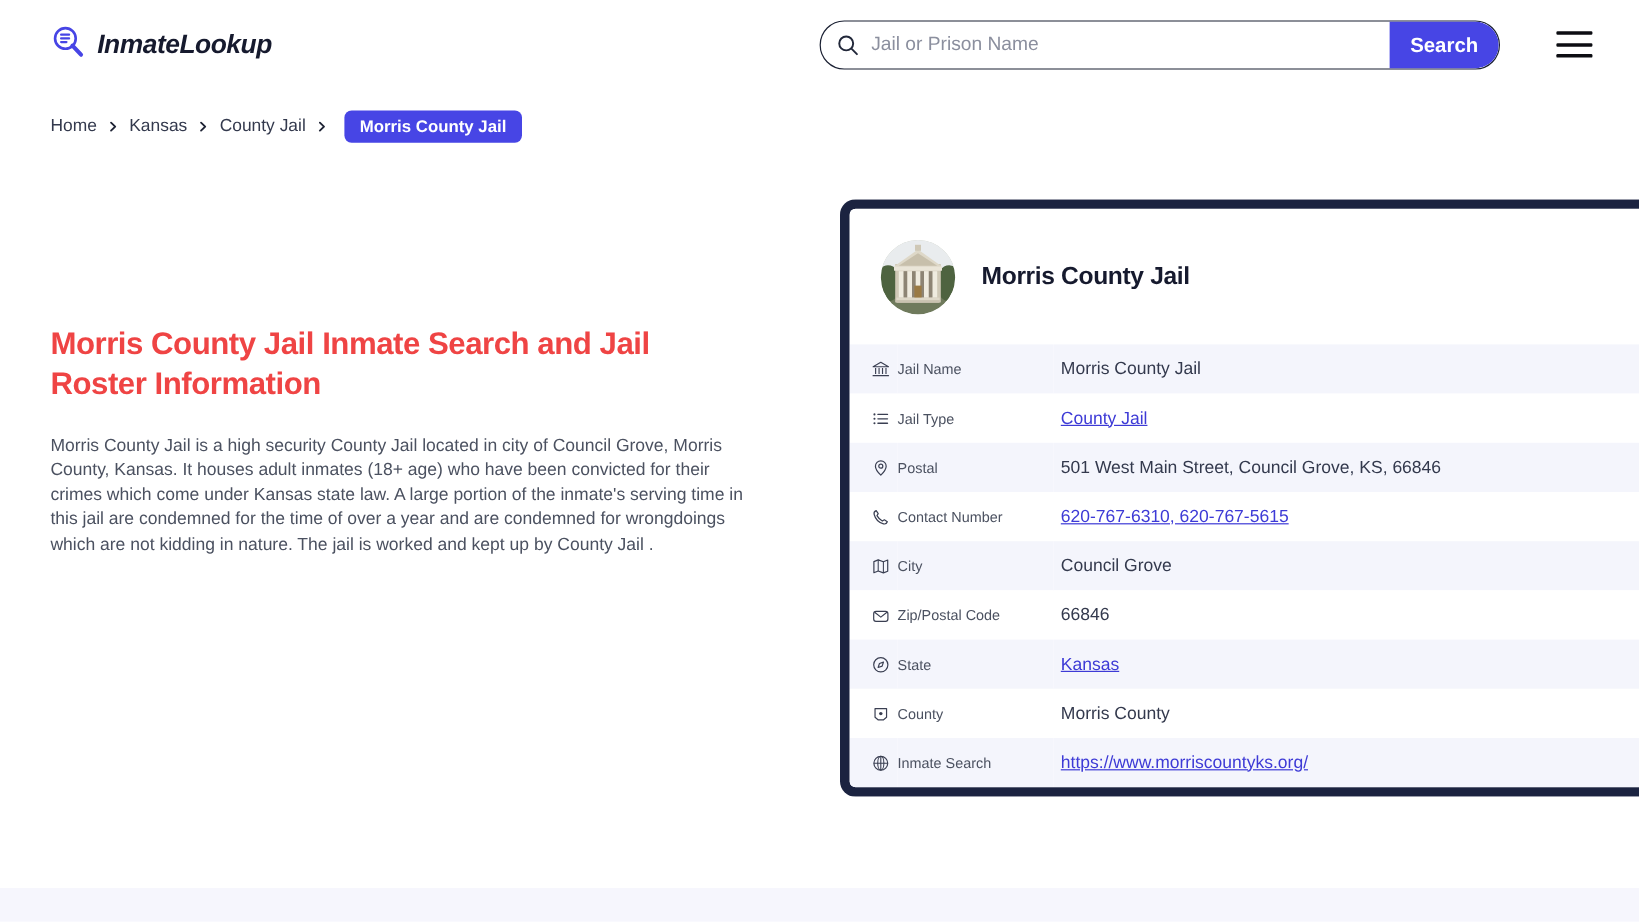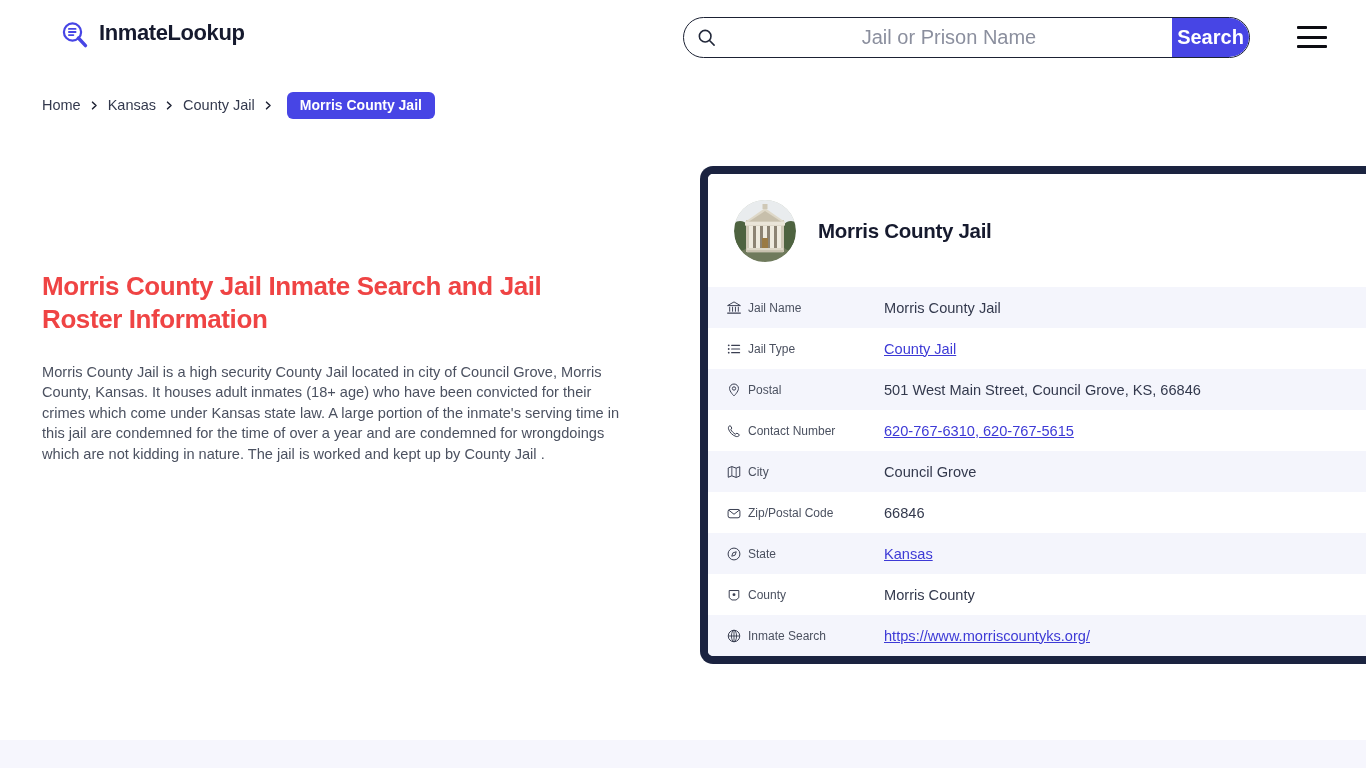--- a/index.html
+++ b/index.html
@@ -18,26 +18,27 @@
     position: absolute;
     top: 0; left: 0;
     width: 1366px;
     height: 74px;
     background: #ffffff;
     display: flex;
     align-items: center;
   }
   .brand {
     position: absolute;
-    left: 60px;
+    left: 42px;
     top: 20px;
     display: flex;
-    align-items: flex-start;
+    align-items: flex-end;
     gap: 9px;
     text-decoration: none;
+    font-style: italic;
   }
   .brand-icon { width: 30px; height: 30px; display: block; }
   .brand-text {
     font-size: 22px;
     font-weight: 700;
     color: #161a2e;
     letter-spacing: -0.4px;
     white-space: nowrap;
   }
 
@@ -61,36 +62,35 @@
     justify-content: flex-end;
     padding-right: 2px;
     flex: 0 0 auto;
   }
   .search-input {
     flex: 1 1 auto;
     height: 100%;
     border: 0;
     outline: 0;
     font-family: "Liberation Sans", sans-serif;
-    font-size: 20px;
+    font-size: 16px;
     color: #2a2f45;
     padding-left: 8px;
     background: transparent;
-    text-align: center;
   }
   .search-input::placeholder { color: #8b8f9e; }
   .search-btn {
     flex: 0 0 auto;
-    width: 77px;
+    width: 91px;
     height: 100%;
     background: #4745e5;
     color: #ffffff;
     border: 0;
     font-family: "Liberation Sans", sans-serif;
-    font-size: 20px;
+    font-size: 17px;
     font-weight: 700;
     cursor: pointer;
     border-radius: 0 21px 21px 0;
   }
 
   .hamburger {
     position: absolute;
     left: 1297px;
     top: 26px;
     width: 30px;

